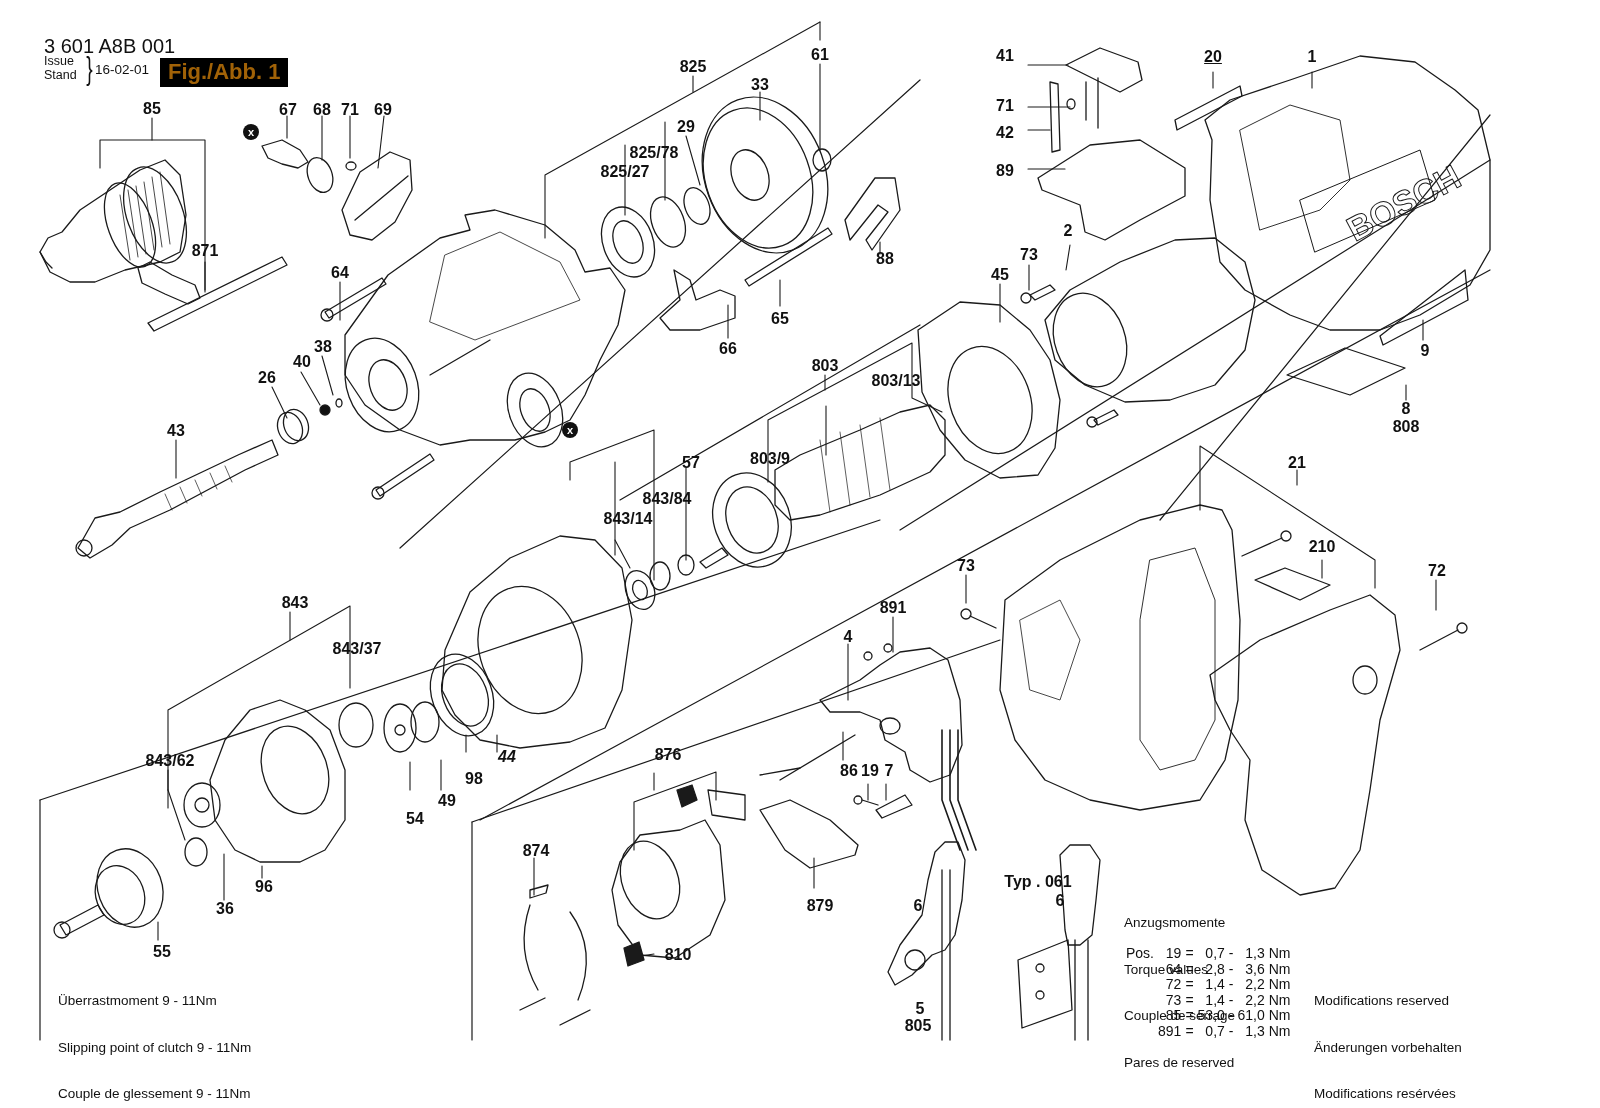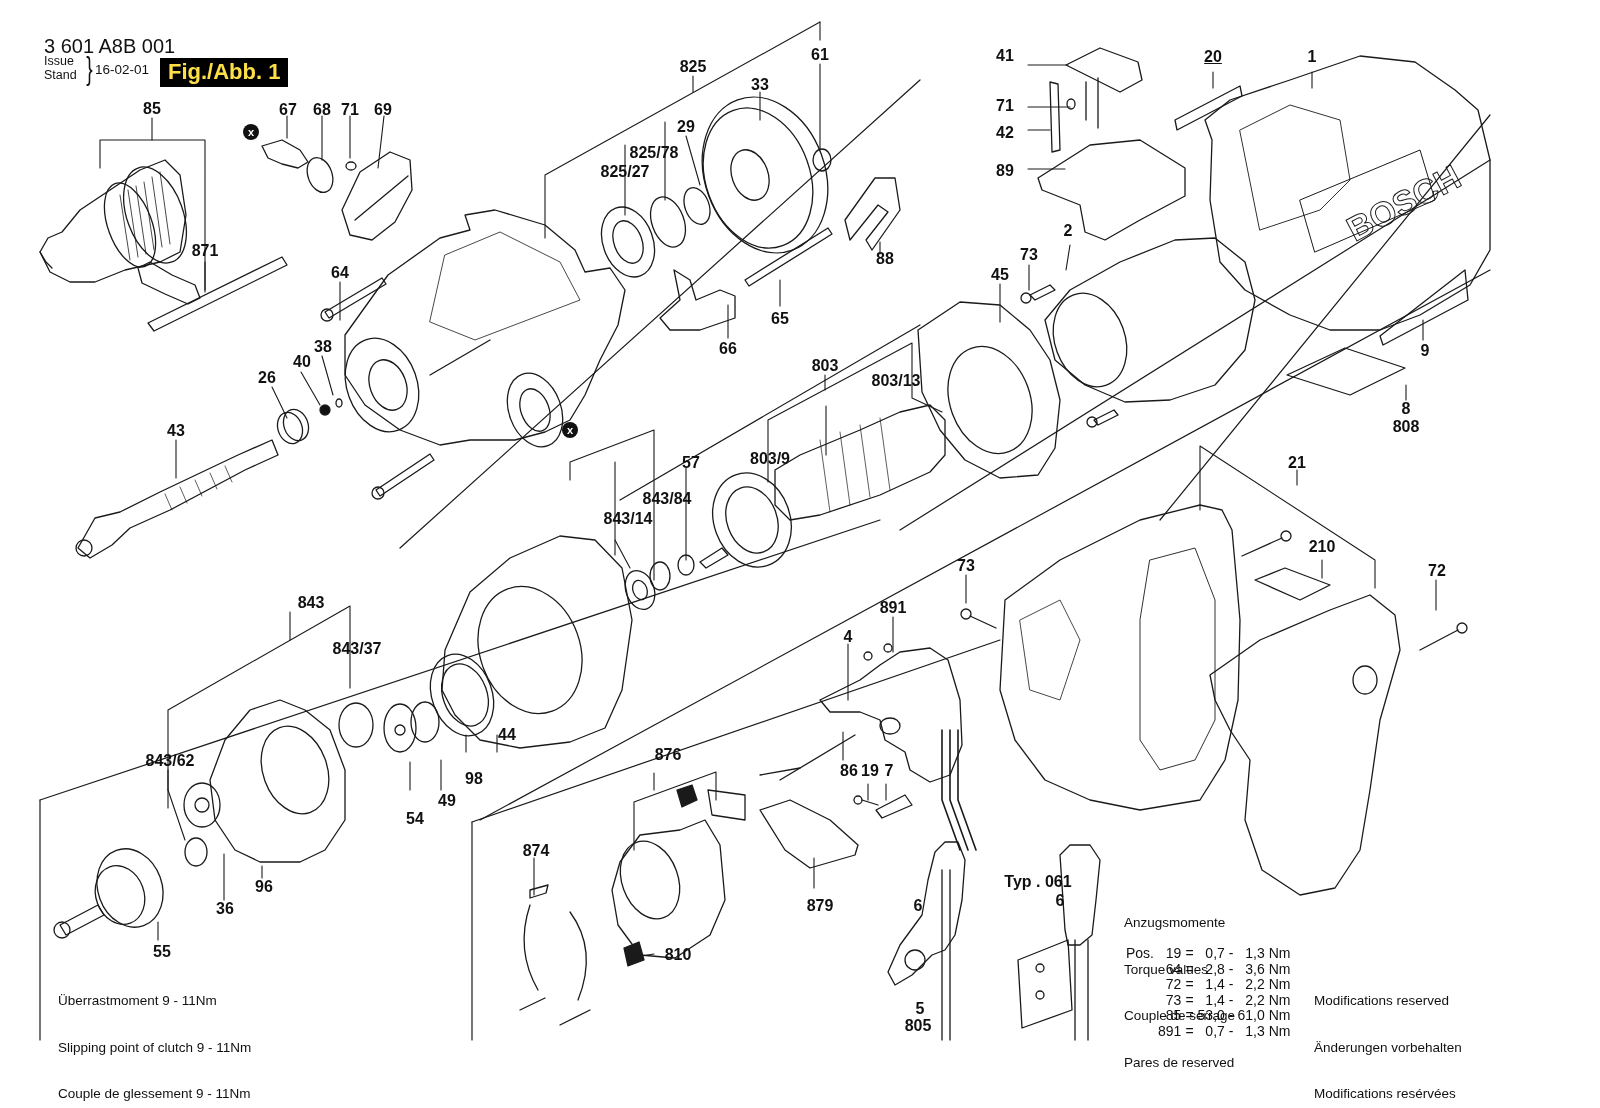--- a/index.html
+++ b/index.html
@@ -3,21 +3,21 @@
 <meta charset="utf-8">
 <style>
   html, body { margin:0; padding:0; background:#ffffff; }
   body { width:1600px; height:1108px; position:relative; overflow:hidden; font-family:"Liberation Sans", sans-serif; color:#111; }
   #diagram { position:absolute; left:0; top:0; width:1600px; height:1108px; }
   .hdr { position:absolute; font-family:"Liberation Sans", sans-serif; }
   .partno { left:44px; top:35px; font-size:20px; }
   .issue { left:44px; top:54px; font-size:12.5px; line-height:14px; }
   .brace { left:84px; top:52px; font-size:32px; line-height:32px; font-weight:300; transform:scaleX(0.6); }
   .date { left:95px; top:62px; font-size:13.5px; }
-  .figbox { left:160px; top:58px; background:#000; color:#fde047; font-weight:bold; font-size:22px; padding:1px 8px 2px 8px; line-height:26px; }
+  .figbox { left:160px; top:58px; background:#000; color:#a16207; font-weight:bold; font-size:22px; padding:1px 8px 2px 8px; line-height:26px; }
   .lbl { position:absolute; font-weight:bold; font-size:16px; transform:translateX(-50%); white-space:nowrap; line-height:18px; }
   .note { position:absolute; font-size:13.5px; line-height:15.5px; white-space:pre; }
   .torque-table { position:absolute; left:1124px; top:946px; font-size:14px; line-height:15.5px; border-collapse:collapse; }
   .torque-table td { padding:0 2px; }
   .torque-table td.r { text-align:right; }
   .xmark { position:absolute; width:16px; height:16px; border-radius:50%; background:#111; color:#fff; font-size:11px; font-weight:bold; text-align:center; line-height:16px; }
   svg * { vector-effect: non-scaling-stroke; }
 </style>
 </head>
 <body>
@@ -401,24 +401,24 @@
 <div class="lbl" style="left:1406px;top:418px;">808</div>
 
 <div class="lbl" style="left:825px;top:357px;">803</div>
 <div class="lbl" style="left:896px;top:372px;">803/13</div>
 <div class="lbl" style="left:770px;top:450px;">803/9</div>
 
 <div class="lbl" style="left:667px;top:490px;">843/84</div>
 <div class="lbl" style="left:628px;top:510px;">843/14</div>
 <div class="lbl" style="left:691px;top:454px;">57</div>
 
-<div class="lbl" style="left:295px;top:594px;margin-left:16px;">843</div>
+<div class="lbl" style="left:295px;top:594px;">843</div>
 <div class="lbl" style="left:357px;top:640px;">843/37</div>
 <div class="lbl" style="left:170px;top:752px;">843/62</div>
-<div class="lbl" style="left:507px;top:726px;">44</div>
+<div class="lbl" style="left:507px;top:748px;font-style:italic;">44</div>
 <div class="lbl" style="left:474px;top:770px;">98</div>
 <div class="lbl" style="left:447px;top:792px;">49</div>
 <div class="lbl" style="left:415px;top:810px;">54</div>
 <div class="lbl" style="left:264px;top:878px;">96</div>
 <div class="lbl" style="left:225px;top:900px;">36</div>
 <div class="lbl" style="left:162px;top:943px;">55</div>
 
 <div class="lbl" style="left:668px;top:746px;">876</div>
 <div class="lbl" style="left:536px;top:842px;">874</div>
 <div class="lbl" style="left:678px;top:946px;">810</div>

